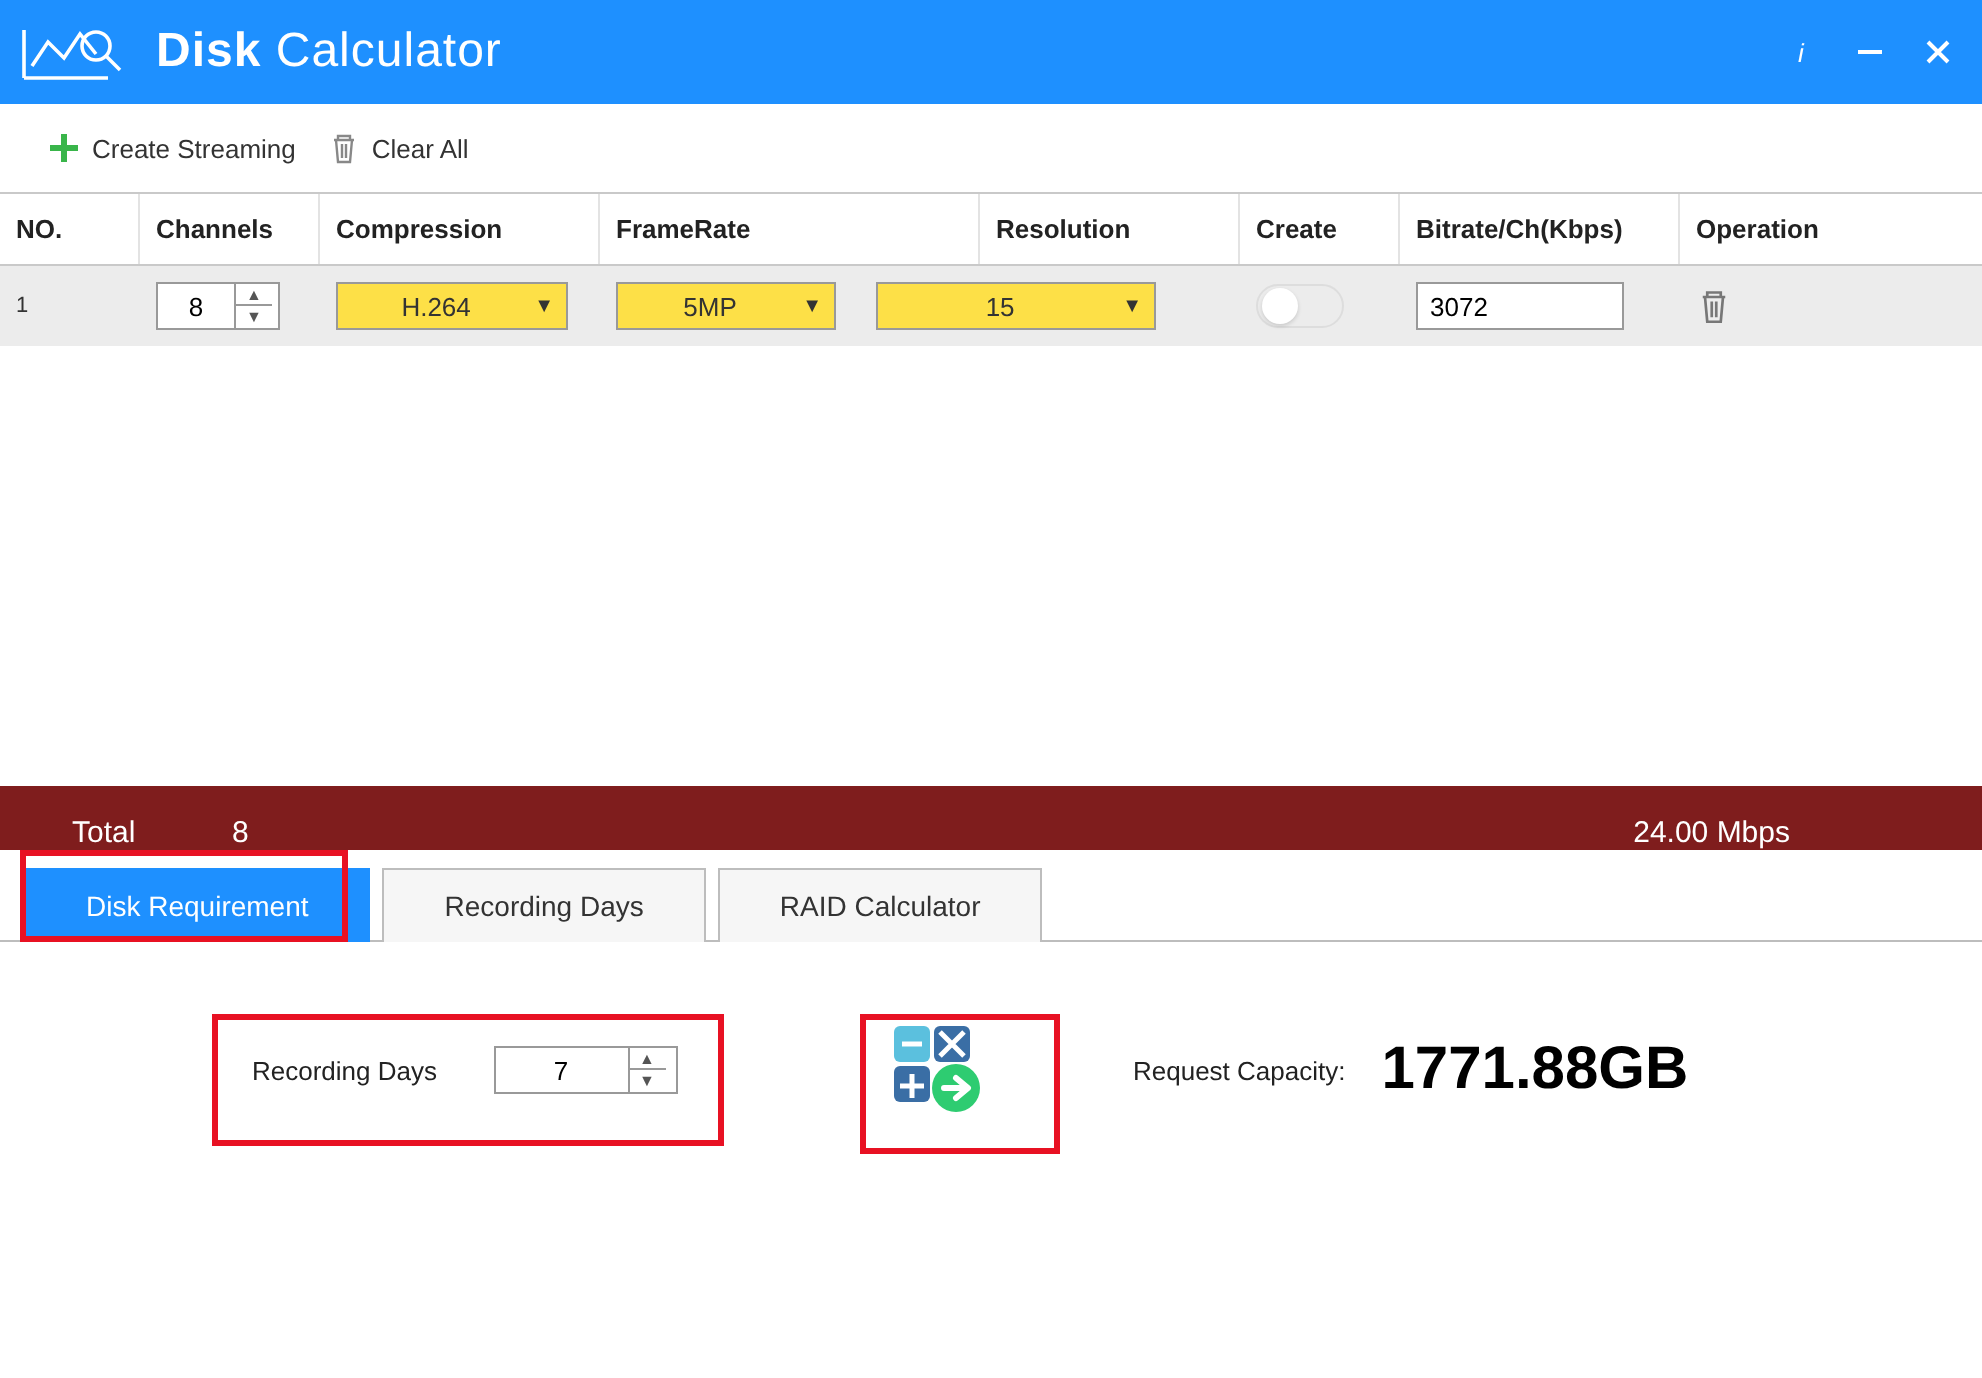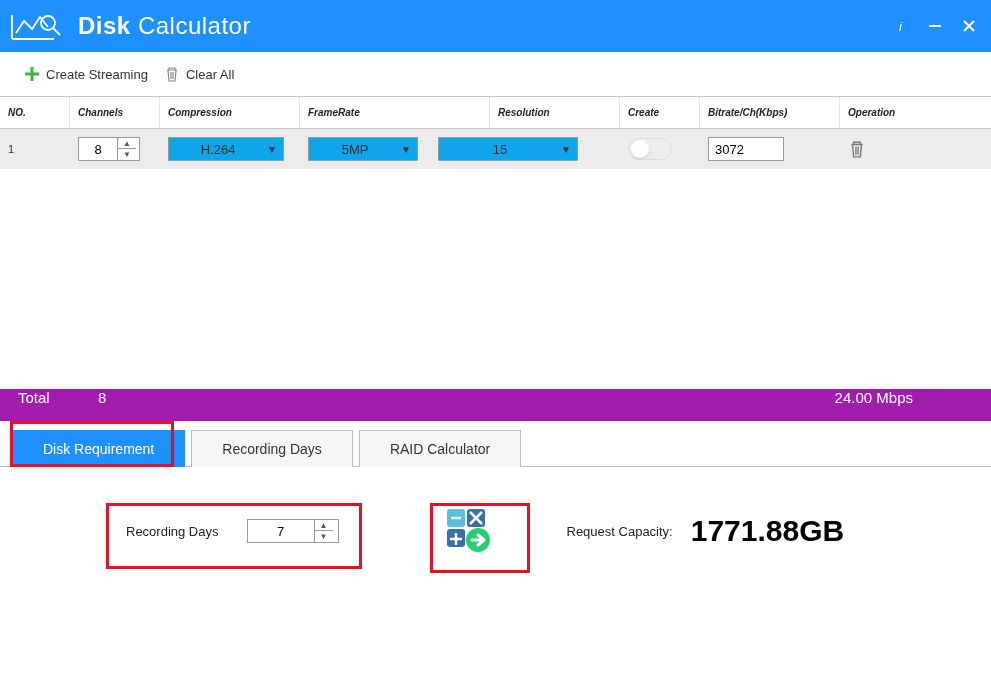--- a/index.html
+++ b/index.html
@@ -17,21 +17,21 @@
 
   
   .toolbar { display:flex; align-items:center; gap:16px; padding: 14px 4px 14px 24px; }
   .tool-btn { display:flex; align-items:center; gap:6px; font-size:13px; color:#333; cursor:pointer; }
   .plus-icon { width:16px; height:16px; }
   .trash-icon { width:16px; height:16px; }
 
   
   .table { width:100%; border-top:1px solid #c9c9c9; }
   .thead { display:flex; border-bottom:1px solid #c9c9c9; background:#fff; }
-  .th { padding:10px 8px; font-size:10px; font-weight:700; color:#222; border-right:1px solid #e3e3e3;font-style:italic; }
+  .th { padding:10px 8px; font-size:13px; font-weight:700; color:#222; border-right:1px solid #e3e3e3; }
   .th:last-child { border-right:none; }
   .c-no       { width:70px;  flex:0 0 70px;  }
   .c-channels { width:90px;  flex:0 0 90px;  }
   .c-comp     { width:140px; flex:0 0 140px; }
   .c-res      { width:130px; flex:0 0 130px; }
   .c-frame    { width:190px; flex:0 0 190px; }
   .c-audio    { width:80px;  flex:0 0 80px;  }
   .c-bitrate  { width:140px; flex:0 0 140px; }
   .c-op       { flex:1; }
 
@@ -39,34 +39,34 @@
   .trow { display:flex; align-items:center; background:#ececec; height:40px; }
   .td { padding:4px 8px; font-size:12px; color:#333; }
   .td.c-no { font-size:11px; }
 
   .spinner { display:flex; align-items:center; background:#fff; border:1px solid #999; height:24px; width:62px; }
   .spinner input { border:none; width:38px; text-align:center; font-size:13px; outline:none; }
   .spinner .spins { display:flex; flex-direction:column; border-left:1px solid #999; }
   .spinner .sp { width:18px; height:11px; display:flex; align-items:center; justify-content:center; font-size:8px; color:#555; cursor:pointer; }
   .spinner .sp:first-child { border-bottom:1px solid #999; }
 
-  .dropdown { display:flex; align-items:center; justify-content:space-between; background:#0ea5e9; border:1px solid #999; height:24px; padding:0 6px 0 0; cursor:pointer; }
+  .dropdown { display:flex; align-items:center; justify-content:space-between; background:#fde047; border:1px solid #999; height:24px; padding:0 6px 0 0; cursor:pointer; }
   .dropdown span.val { flex:1; text-align:center; font-size:13px; }
   .dropdown .chev { font-size:10px; color:#333; }
 
   .textfield { background:#fff; border:1px solid #999; height:24px; }
   .textfield input { border:none; width:100%; height:100%; padding:0 6px; font-size:13px; outline:none; }
 
   .toggle { width:44px; height:22px; background:#ececec; border:1px solid #ddd; border-radius:11px; padding:0; position:relative; display:flex; align-items:center; cursor:pointer; }
   .toggle .knob { width:18px; height:18px; background:#fff; border-radius:50%; position:absolute; left:2px; box-shadow:0 1px 2px rgba(0,0,0,.15); }
 
   .trash-small { width:18px; height:18px; color:#666; cursor:pointer; }
 
   
-  .total-bar { background:#a21caf; color:#fff; height:32px; display:flex; align-items:flex-start; padding:0 18px; font-size:15px; }
+  .total-bar { background:#7f1d1d; color:#fff; height:32px; display:flex; align-items:flex-end; padding:0 36px; font-size:15px; }
   .total-bar .tl { width:80px; }
   .total-bar .tc { flex:0 0 40px; }
   .total-bar .tr { margin-left:auto; padding-right:60px; }
 
   
   .tabs-row { display:flex; align-items:flex-end; padding:8px 12px 0 12px; gap:6px; border-bottom:1px solid #bdbdbd; }
   .tab { padding:10px 30px; font-size:14px; color:#333; border:1px solid #bdbdbd; border-bottom:none; background:#f6f6f6; cursor:pointer; position:relative; top:1px; }
   .tab.active { background:#1e90ff; color:#fff; border-color:#1e90ff; }
 
   
@@ -186,21 +186,21 @@
           <span class="val">15</span>
           <span class="chev">▼</span>
         </div>
       </div>
       <div class="td c-audio">
         <div class="toggle">
           <div class="knob"></div>
         </div>
       </div>
       <div class="td c-bitrate">
-        <div class="textfield" style="width:76px">
+        <div class="textfield" style="width:104px">
           <input value="3072" style="">
         </div>
       </div>
       <div class="td c-op">
         <div class="trash-small">
           <svg viewBox="0 0 16 16">
               <g stroke="#777" stroke-width="1.2" fill="none">
             <path d="M3 4 H13 M5 4 V2 H11 V4 M4 4 L5 15 H11 L12 4"></path>
             <path d="M7 6 V13 M9 6 V13"></path>
           </g>

